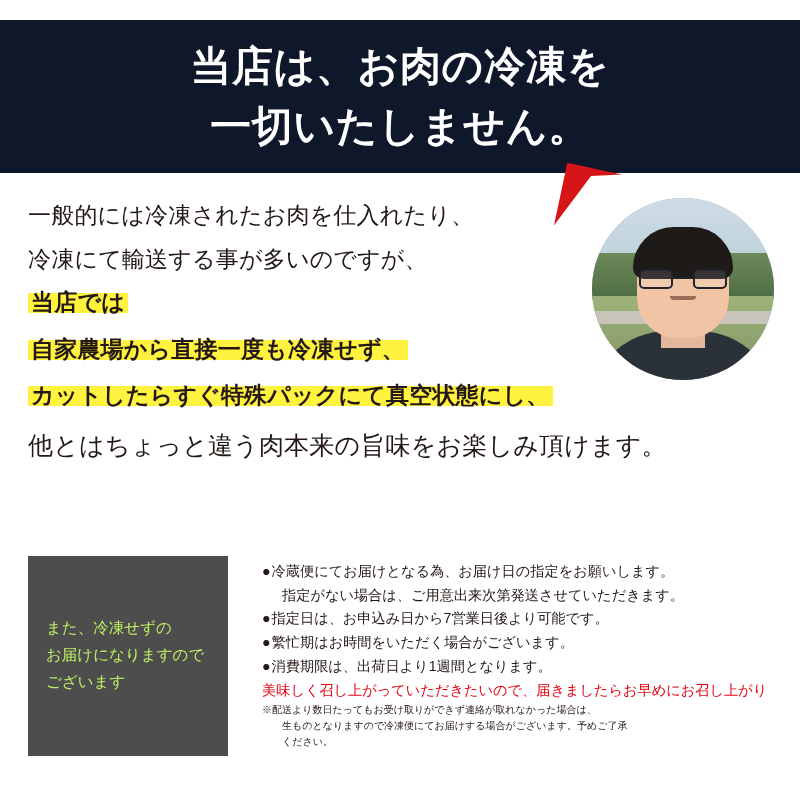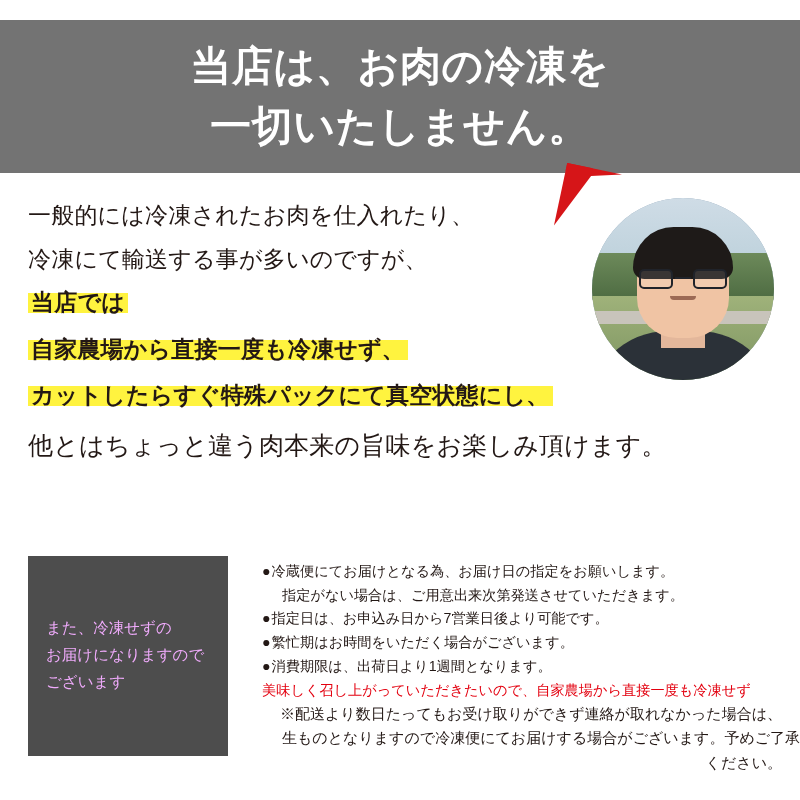--- a/index.html
+++ b/index.html
@@ -16,21 +16,21 @@
     position: relative;
   }
 
   
   .banner {
     position: absolute;
     left: 0;
     top: 20px;
     width: 800px;
     height: 153px;
-    background: #737373;
+    background: #0f172a;
     display: flex;
     flex-direction: column;
     align-items: center;
     justify-content: center;
     box-sizing: border-box;
   }
   .banner-line {
     color: #ffffff;
     font-weight: bold;
     font-size: 41px;
@@ -193,21 +193,21 @@
   }
 
   
   .note-box {
     position: absolute;
     left: 28px;
     top: 556px;
     width: 200px;
     height: 200px;
     background: #4d4d4d;
-    color: #f0abfc;
+    color: #bef264;
     box-sizing: border-box;
     padding: 58px 0 0 18px;
   }
   .note-box div {
     font-size: 15.5px;
     line-height: 1.75;
     white-space: nowrap;
   }
 
   .bullets {
@@ -230,24 +230,23 @@
     white-space: nowrap;
   }
   .bullets .red {
     color: #e3000f;
     font-size: 14.2px;
     line-height: 1.62;
     white-space: nowrap;
   }
   .bullets .red.second { margin-bottom: 4px; }
   .bullets .asterisk {
-    font-size: 15px;
+    font-size: 10px;
     line-height: 1.62;
     white-space: nowrap;
-    text-align: right;
   }
   .bullets .asterisk .indent { padding-left: 20px; display: block; }
 </style>
 </head>
 <body>
 
 <div class="banner">
   <div class="banner-line">当店は、お肉の冷凍を</div>
   <div class="banner-line">一切いたしません。</div>
 </div>
@@ -284,21 +283,21 @@
   <div>お届けになりますので</div>
   <div>ございます</div>
 </div>
 
 <div class="bullets">
   <div class="item"><span class="dot">●</span><span>冷蔵便にてお届けとなる為、お届け日の指定をお願いします。</span></div>
   <div class="sub">指定がない場合は、ご用意出来次第発送させていただきます。</div>
   <div class="item"><span class="dot">●</span><span>指定日は、お申込み日から7営業日後より可能です。</span></div>
   <div class="item"><span class="dot">●</span><span>繁忙期はお時間をいただく場合がございます。</span></div>
   <div class="item"><span class="dot">●</span><span>消費期限は、出荷日より1週間となります。</span></div>
-  <div class="red">美味しく召し上がっていただきたいので、自家農場から直接一度も冷凍せず</div>
+  <div class="red">美味しく召し上がっていただきたいので、届きましたらお早めにお召し上がり</div>
   <div class="asterisk">※配送より数日たってもお受け取りができず連絡が取れなかった場合は、</div>
   <div class="asterisk">
       <span class="indent">生ものとなりますので冷凍便にてお届けする場合がございます。予めご了承</span>
     </div>
   <div class="asterisk">
       <span class="indent">ください。</span>
     </div>
 </div>
 
 </body></html>

